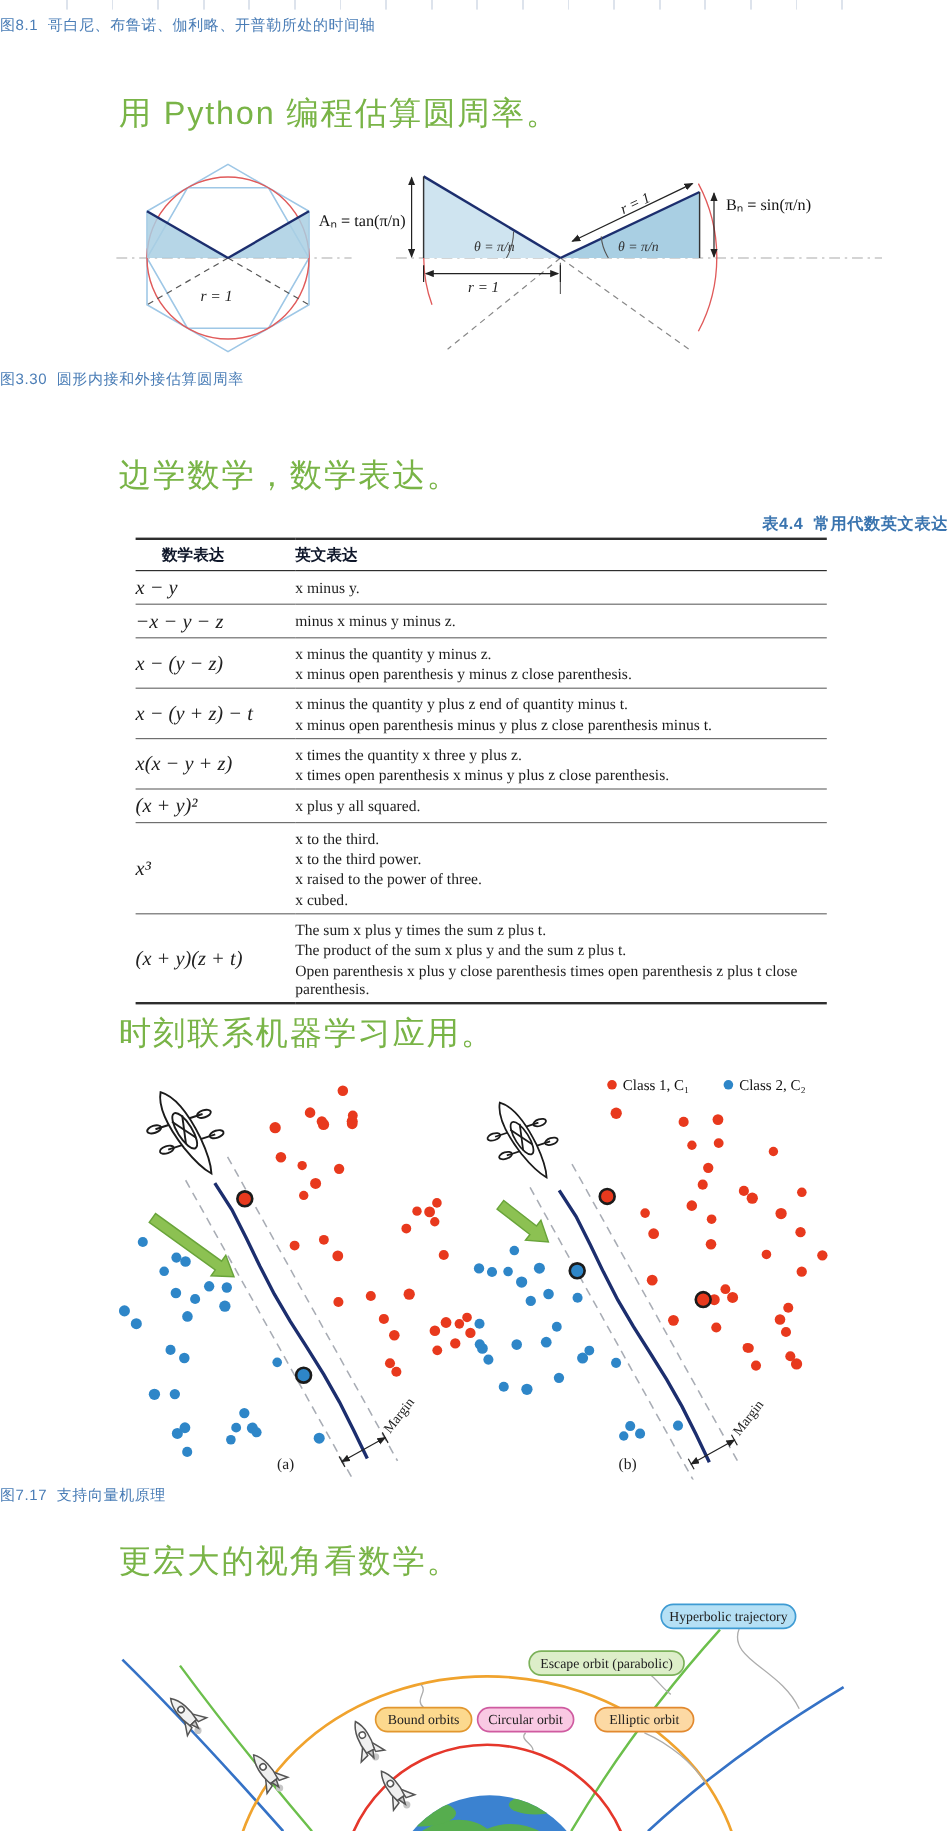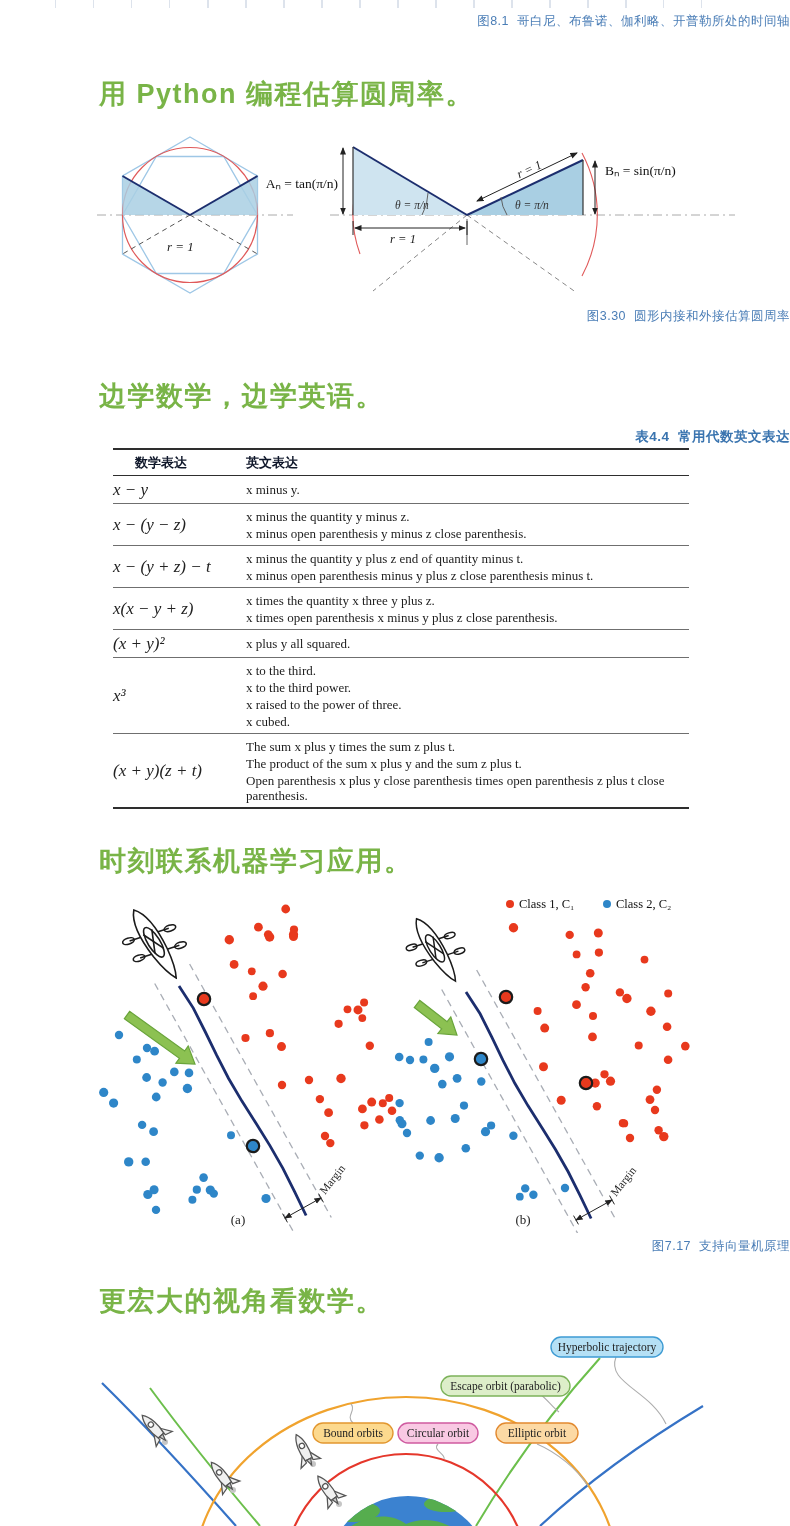--- a/index.html
+++ b/index.html
@@ -2,25 +2,25 @@
 <html><head>
 <meta charset="utf-8">
 <style>
   *{margin:0;padding:0;box-sizing:border-box}
   html,body{background:#fff}
   body{width:790px;height:1526px;position:relative;overflow:hidden;
        font-family:"Liberation Sans",sans-serif;color:#222}
   .abs{position:absolute}
   .ticks{top:0;left:55px;width:680px;height:8px;
          background:repeating-linear-gradient(to right,#dde3ec 0 1.5px,transparent 1.5px 38px)}
-  .caption{width:790px;text-align:right;color:#4a7db6;font-size:12.5px;
+  .caption{width:790px;text-align:left;color:#4a7db6;font-size:12.5px;
            letter-spacing:.5px;white-space:pre}
   .tbl-title{width:790px;text-align:right;color:#3a74af;font-size:13.5px;
              font-weight:bold;letter-spacing:.5px;white-space:pre}
-  .sec-heading{font-size:27px;font-weight:bold;color:#79b447;letter-spacing:1.5px}
+  .sec-heading{font-size:27px;font-weight:normal;color:#79b447;letter-spacing:1.5px}
   
   .alg-wrap{left:113px;top:448px;width:576px}
   table.alg{width:100%;border-collapse:collapse;border-top:2px solid #2e2e2e;
             border-bottom:2px solid #2e2e2e}
   table.alg thead tr{border-bottom:1.4px solid #2e2e2e}
   table.alg tbody tr{border-bottom:1px solid #6f6f6f}
   table.alg tbody tr:last-child{border-bottom:none}
   table.alg th{font-size:13px;text-align:left;padding:4px 0 3px;color:#0f172a}
   table.alg th.h-math{padding-left:22px;width:133px}
   table.alg td{vertical-align:middle;padding:3.5px 0;font-family:"Liberation Serif",serif}
@@ -89,37 +89,43 @@
     <line x1="500" y1="28" x2="500" y2="81" stroke="#222" stroke-width="1" marker-start="url(#ah)" marker-end="url(#ah)"></line>
     <text x="510" y="42" font-size="13.5" fill="#111">Bₙ = sin(π/n)</text>
 
     <text x="300" y="76" font-size="11.5" font-style="italic" fill="#333">θ = π/n</text>
     <text x="420" y="76" font-size="11.5" font-style="italic" fill="#333">θ = π/n</text>
   </g>
 </svg>
 
 <div class="abs caption" style="top:308px">图3.30  圆形内接和外接估算圆周率</div>
 
-<div class="abs sec-heading" style="top:378px;left:99px">边学数学，边学英语。</div>
+<div class="abs sec-heading" style="top:378px;left:99px">边学数学，数学表达。</div>
 
 <div class="abs tbl-title" style="top:428px">表4.4  常用代数英文表达</div>
 
 <div class="abs alg-wrap">
   <table class="alg" id="alg-table">
     <thead>
       <tr>
         <th class="h-math">数学表达</th>
         <th>英文表达</th>
       </tr>
     </thead>
     <tbody>
         <tr>
           <td class="math">x − y</td>
           <td class="eng">
             <div>x minus y.</div>
+          </td>
+        </tr>
+        <tr>
+          <td class="math">−x − y − z</td>
+          <td class="eng">
+            <div>minus x minus y minus z.</div>
           </td>
         </tr>
         <tr>
           <td class="math">x − (y − z)</td>
           <td class="eng">
             <div>x minus the quantity y minus z.</div>
             <div>x minus open parenthesis y minus z close parenthesis.</div>
           </td>
         </tr>
         <tr>

